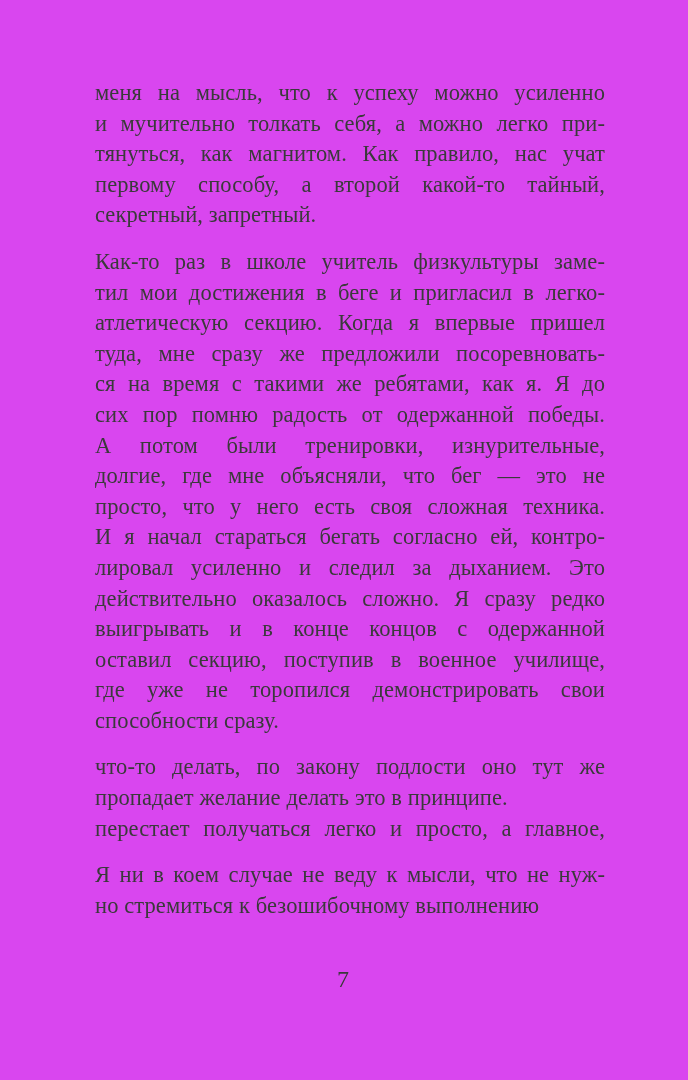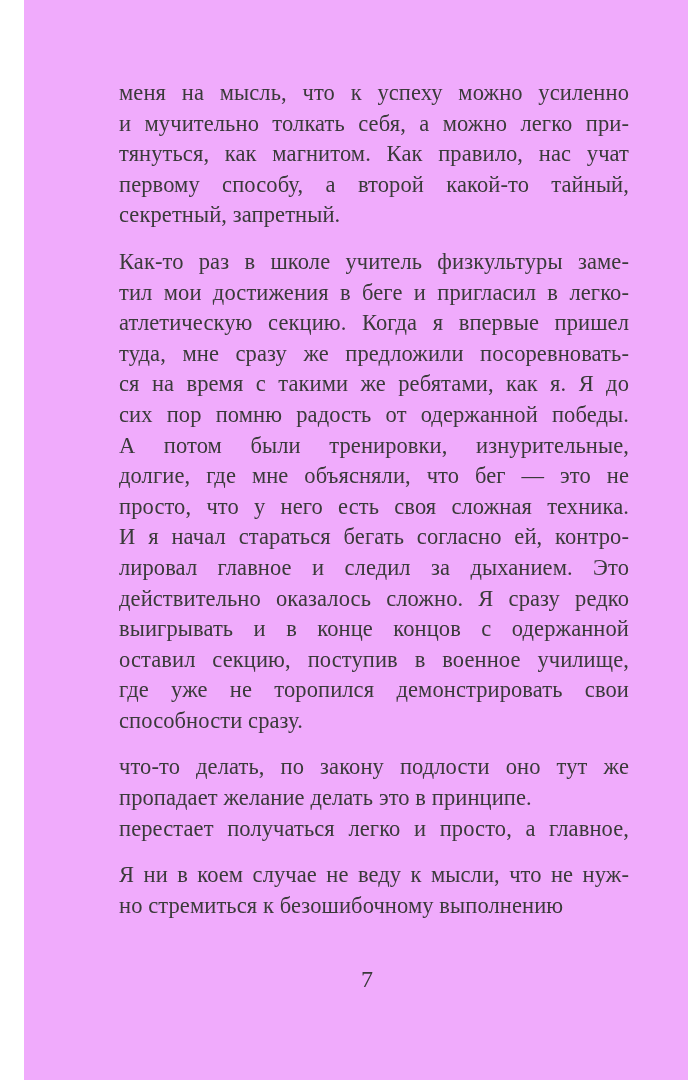--- a/index.html
+++ b/index.html
@@ -48,41 +48,41 @@
     left: 88px;
     width: 510px;
     text-align: center;
     font-size: 24px;
     line-height: 30px;
   }
 </style>
 </head>
 <body style="color: rgb(58, 58, 58);">
 
-<main class="book-page" style="background: #f0abfc; margin-left: 24px;">
+<main class="book-page" style="background: #d946ef;">
   <section class="text-block" id="text-block">
       <div class="paragraph">
         <div class="text-line">меня на мысль, что к успеху можно усиленно</div>
         <div class="text-line">и мучительно толкать себя, а можно легко при-</div>
         <div class="text-line">тянуться, как магнитом. Как правило, нас учат</div>
         <div class="text-line">первому способу, а второй какой-то тайный,</div>
         <div class="text-line last-line">секретный, запретный.</div>
       </div>
       <div class="paragraph">
         <div class="text-line">Как-то раз в школе учитель физкультуры заме-</div>
         <div class="text-line">тил мои достижения в беге и пригласил в легко-</div>
         <div class="text-line">атлетическую секцию. Когда я впервые пришел</div>
         <div class="text-line">туда, мне сразу же предложили посоревновать-</div>
         <div class="text-line">ся на время с такими же ребятами, как я. Я до</div>
         <div class="text-line">сих пор помню радость от одержанной победы.</div>
         <div class="text-line">А потом были тренировки, изнурительные,</div>
         <div class="text-line">долгие, где мне объясняли, что бег — это не</div>
         <div class="text-line">просто, что у него есть своя сложная техника.</div>
         <div class="text-line">И я начал стараться бегать согласно ей, контро-</div>
-        <div class="text-line">лировал главное и следил за дыханием. Это</div>
+        <div class="text-line">лировал усиленно и следил за дыханием. Это</div>
         <div class="text-line">действительно оказалось сложно. Я сразу редко</div>
         <div class="text-line">выигрывать и в конце концов с одержанной</div>
         <div class="text-line">оставил секцию, поступив в военное училище,</div>
         <div class="text-line">где уже не торопился демонстрировать свои</div>
         <div class="text-line last-line">способности сразу.</div>
       </div>
       <div class="paragraph">
         <div class="text-line">что-то делать, по закону подлости оно тут же</div>
         <div class="text-line last-line">пропадает желание делать это в принципе.</div>
         <div class="text-line">перестает получаться легко и просто, а главное,</div>

